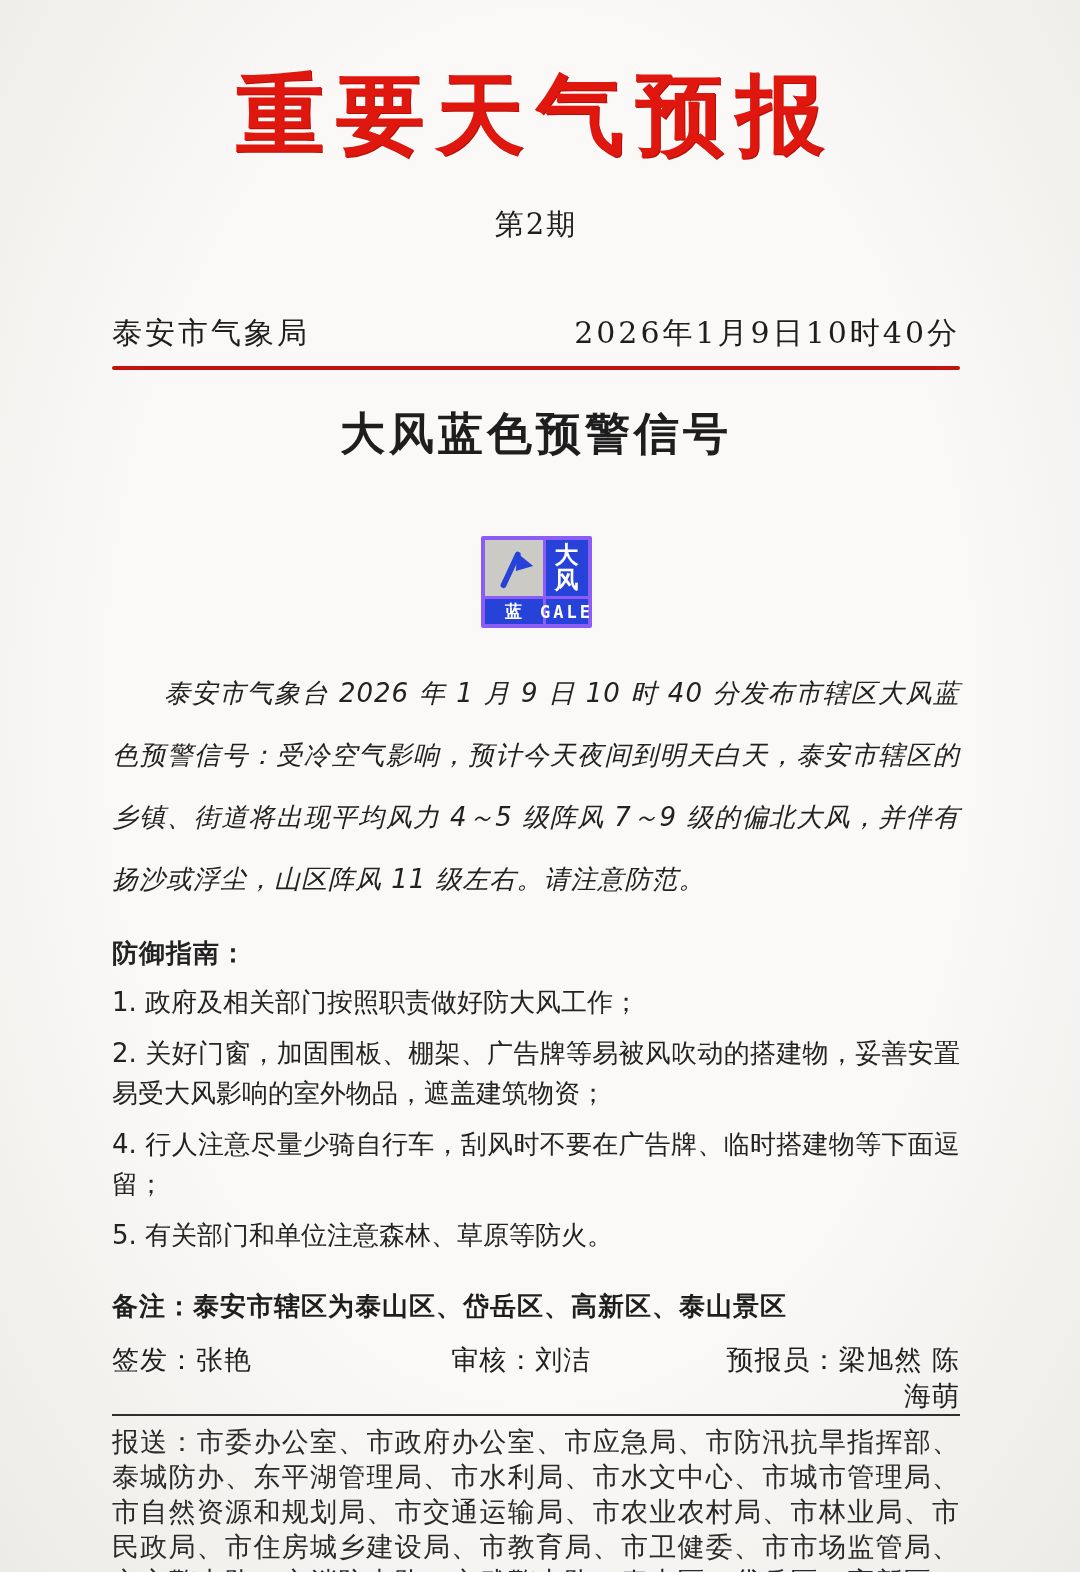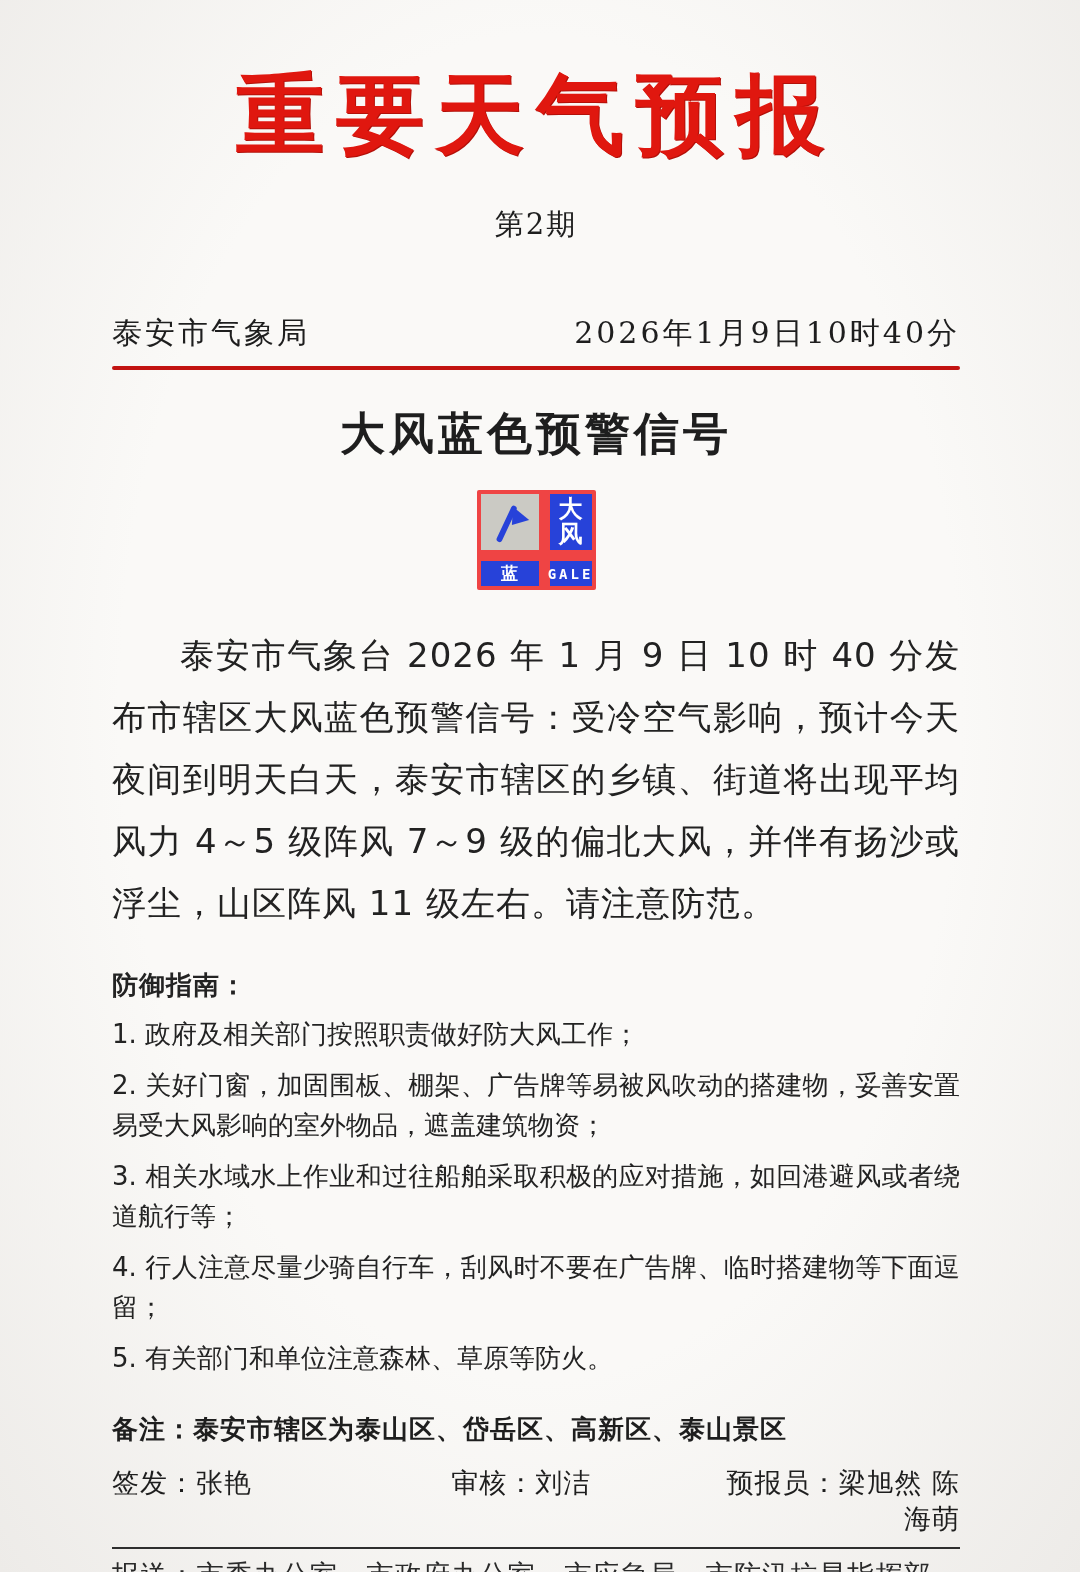--- a/index.html
+++ b/index.html
@@ -51,73 +51,74 @@
     font-size: 45px;
     font-weight: 900;
     letter-spacing: 4px;
   }
   .badge-wrap {
     margin-top: 26px;
     display: flex;
     justify-content: center;
   }
   .badge {
-    background: #ef4444;
+    background: #8b5cf6;
     padding: 4px;
     display: grid;
     grid-template-columns: 58px 42px;
     grid-template-rows: 56px 25px;
-    gap: 11px;
+    gap: 3px;
     border-radius: 2px;
+    margin-top: 46px;
   }
   .badge-cell { display: flex; align-items: center; justify-content: center; }
   .badge-flag { background: #cbcac4; }
   .badge-blue { background: #2742d9; color: #ffffff; }
   .badge-type-text {
     width: 1.15em;
     font-size: 24px;
     line-height: 25px;
     font-weight: bold;
     word-break: break-all;
     text-align: center;
     font-family: "DejaVu Sans", "Liberation Sans", sans-serif;
   }
   .badge-level { font-size: 17px; font-weight: bold;
     font-family: "DejaVu Sans", "Liberation Sans", sans-serif; }
-  .badge-en { font-size: 14px; font-weight: bold; letter-spacing: 3px;
+  .badge-en { font-size: 17px; font-weight: bold; letter-spacing: 3px;
     font-family: "DejaVu Sans Mono", "Liberation Mono", monospace; }
   .body-paragraph {
     margin-top: 34px;
-    font-size: 34px;
+    font-size: 26px;
     line-height: 62px;
     text-align: justify;
     text-indent: 2em;
     letter-spacing: 1px;
     font-family: "DejaVu Sans", "Liberation Sans", sans-serif;
     color: #222;
+    font-style: italic;
   }
   .guide {
     font-size: 26px;
     font-family: "DejaVu Sans", "Liberation Sans", sans-serif;
     color: #232323;
   }
   .guide-heading { font-weight: bold; letter-spacing: 1px; }
   .guide-item { margin-top: 11px; line-height: 40px; text-align: justify; }
   .remarks {
     margin-top: 34px;
     font-size: 26px;
     font-weight: bold;
     font-family: "DejaVu Sans", "Liberation Sans", sans-serif;
     letter-spacing: 1px;
   }
   .signoff-row {
     margin-top: 18px;
     display: flex;
     font-size: 27px;
-    padding-bottom: 10px;
     border-bottom: 2px solid #2e2e2e;
     letter-spacing: 1px;
   }
   .signoff-issuer { width: 40%; }
   .signoff-reviewer { width: 32%; }
   .signoff-forecaster { flex: 1; text-align: right; }
   .distribution {
     margin-top: 8px;
     font-size: 27px;
     line-height: 35px;
@@ -161,21 +162,20 @@
       <div class="badge-cell badge-blue badge-en">GALE</div>
     </div>
   </div>
 
   <p class="body-paragraph">泰安市气象台 2026 年 1 月 9 日 10 时 40 分发布市辖区大风蓝色预警信号：受冷空气影响，预计今天夜间到明天白天，泰安市辖区的乡镇、街道将出现平均风力 4～5 级阵风 7～9 级的偏北大风，并伴有扬沙或浮尘，山区阵风 11 级左右。请注意防范。</p>
 
   <div class="guide">
     <div class="guide-heading">防御指南：</div>
     <div class="guide-item">1. 政府及相关部门按照职责做好防大风工作；</div>
     <div class="guide-item">2. 关好门窗，加固围板、棚架、广告牌等易被风吹动的搭建物，妥善安置易受大风影响的室外物品，遮盖建筑物资；</div>
-    <div class="guide-item">3. 相关水域水上作业和过往船舶采取积极的应对措施，如回港避风或者绕道航行等；</div>
     <div class="guide-item">4. 行人注意尽量少骑自行车，刮风时不要在广告牌、临时搭建物等下面逗留；</div>
     <div class="guide-item">5. 有关部门和单位注意森林、草原等防火。</div>
   </div>
 
   <div class="remarks">
     <span>备注：</span><span>泰安市辖区为泰山区、岱岳区、高新区、泰山景区</span>
   </div>
 
   <div class="signoff-row">
     <span class="signoff-issuer">

